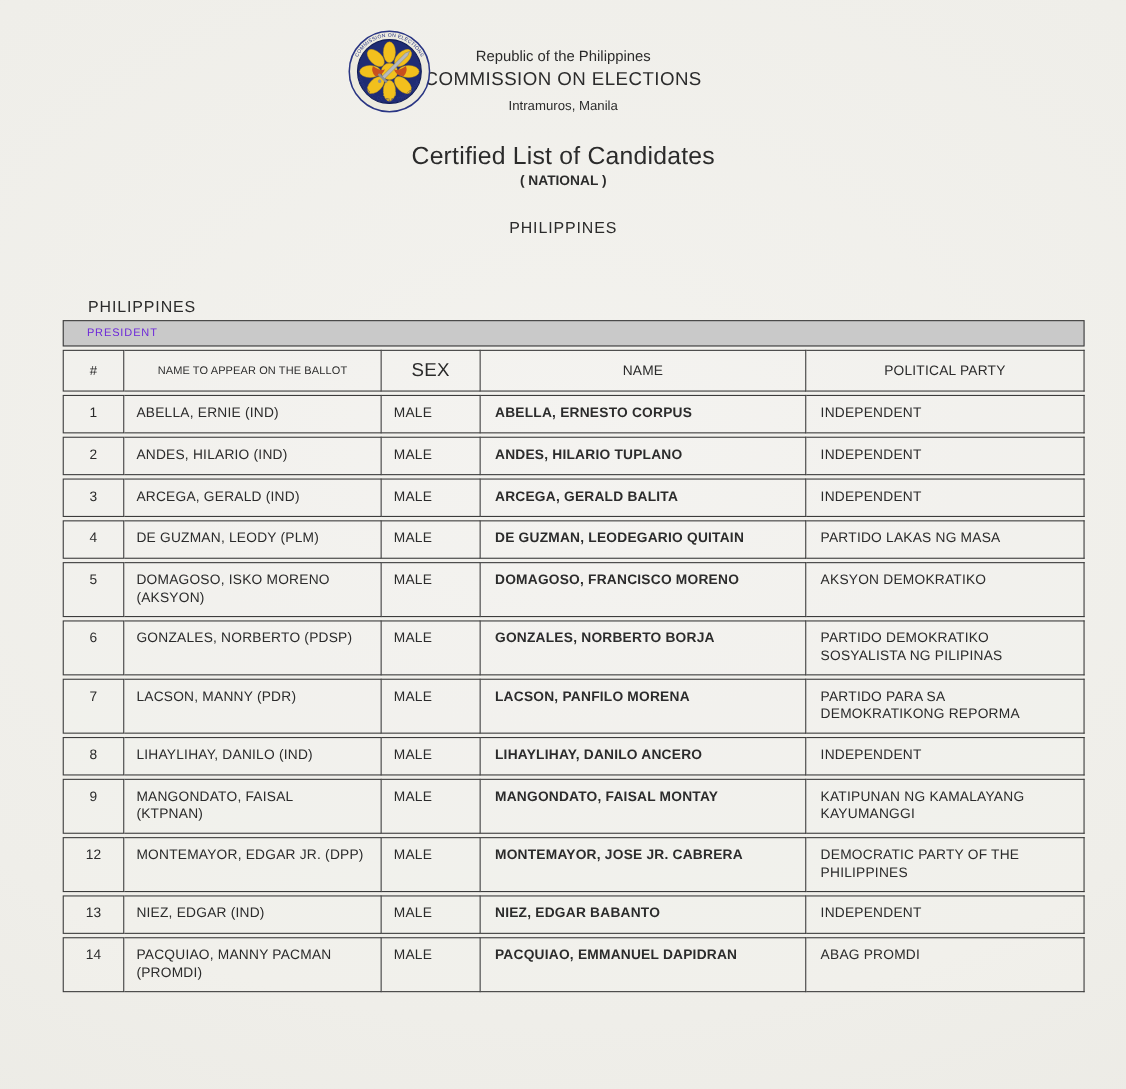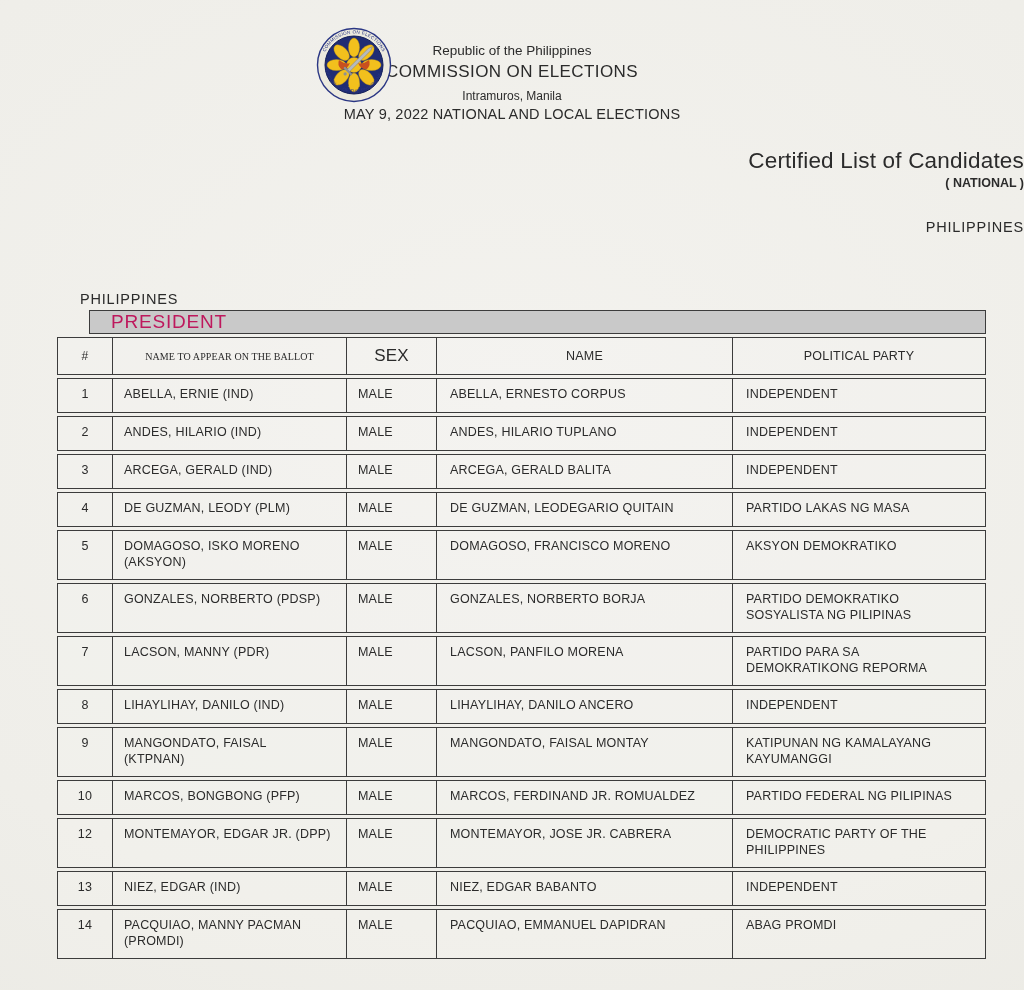--- a/index.html
+++ b/index.html
@@ -31,39 +31,38 @@
   .seal-red { fill: var(--seal-red, #c8501e); }
   .blade { fill: var(--seal-silver, #b6b9be); stroke: #75787d; stroke-width: 0.4; }
   .guard { fill: #8e9196; }
   .seal-year { fill: var(--seal-yellow, #f2c01d); font-size: 5.5px; font-family: "Liberation Sans", sans-serif; }
 
   .hdr-republic   { font-size: 13.5px; line-height: 17px; margin-bottom: 3px; }
   .hdr-commission { font-size: 17px;   line-height: 20px; margin-bottom: 7px; letter-spacing: 0.4px; }
   .hdr-address    { font-size: 12px;   line-height: 15px; margin-bottom: 2px; }
   .hdr-election   { font-size: 14.5px; line-height: 17px; letter-spacing: 0.2px; }
 
-  .doc-title { margin-top: 26px; text-align: right; }
+  .doc-title { margin-top: 26px; text-align: center; }
   .title-main  { font-size: 22.5px; line-height: 24px; margin-bottom: 3px; font-weight: 400; letter-spacing: 0.2px; }
   .title-level { font-size: 12.5px; line-height: 15px; font-weight: bold; }
   .title-scope { font-size: 12.5px; line-height: 15px; }
   .title-area  { margin-top: 28px; font-size: 14.5px; line-height: 17px; letter-spacing: 0.8px; }
 
   
   .list-section { margin: 54px 38px 0 57px; width: 929px; }
   .region-label {
     font-size: 14.5px; line-height: 18px; letter-spacing: 0.8px;
     padding-left: 23px; margin-bottom: 2px;
   }
   .president-bar {
     border: 1.5px solid var(--border, #3c3c3c);
     background: var(--president-bar, #c9c9c9);
     padding: 2px 0 3px 21px;
-    font-size: 19px; line-height: 17px; letter-spacing: 0.8px;
-    color: #be185d;
-    margin-left: 32px;
+    font-size: 10px; line-height: 17px; letter-spacing: 0.8px;
+    color: #6d28d9;
   }
   table.candidates {
     width: 100%;
     border-collapse: separate;
     border-spacing: 0 3px;
     table-layout: fixed;
   }
   th, td {
     border: 1.5px solid var(--border, #3c3c3c);
     background: rgba(255,255,255,0.12);
@@ -71,34 +70,34 @@
   th + th, td + td { border-left: none; }
   th {
     font-weight: 400;
     text-align: center;
     vertical-align: middle;
     padding: 8px 2px;
     font-size: 12.5px;
     letter-spacing: 0.2px;
   }
   th.h-num    { font-size: 12px; }
-  th.h-ballot { font-size: 10px; letter-spacing: 0.1px; font-family: Liberation Serif, serif; }
+  th.h-ballot { font-size: 10px; letter-spacing: 0.1px; }
   th.h-sex    { font-size: 17px; }
   td {
     vertical-align: top;
     padding: 7px 10px 9px 11px;
     font-size: 12.5px;
     line-height: 16px;
     letter-spacing: 0.2px;
     white-space: pre-line;
     height: 35px;
   }
   td.c-num { text-align: center; padding-left: 2px; padding-right: 2px; }
   td.c-ballot { padding-right: 12px; }
-  td.c-name { padding-left: 13px; }
+  td.c-name { padding-left: 13px; font-weight: bold; }
   td.c-party { padding-left: 13px; padding-right: 14px; }
 </style>
 </head>
 <body>
 
 <div class="page-header">
 
   <svg class="seal" viewBox="0 0 76 76" aria-hidden="true">
     <circle class="seal-ring-bg" cx="38" cy="38" r="36.5"></circle>
     <defs>
@@ -131,21 +130,20 @@
     </g>
     <text class="seal-year" x="38" y="60" text-anchor="middle">1940</text>
     <text class="seal-ring-text">
       <textPath href="#arcBottom" startOffset="50%" text-anchor="middle">REPUBLIC OF THE PHILIPPINES</textPath>
     </text>
   </svg>
 
   <div class="hdr-republic">Republic of the Philippines</div>
   <div class="hdr-commission">COMMISSION ON ELECTIONS</div>
   <div class="hdr-address">Intramuros, Manila</div>
-  <div class="hdr-election">MAY 9, 2022 NATIONAL AND LOCAL ELECTIONS</div>
 </div>
 
 <div class="doc-title">
   <div class="title-main">Certified List of Candidates</div>
   <div class="title-level">( NATIONAL )</div>
   <div class="title-area">PHILIPPINES</div>
 </div>
 
 <div class="list-section">
   <div class="region-label">PHILIPPINES</div>
@@ -231,27 +229,20 @@
         <tr>
     <td class="c-num">9</td>
     <td class="c-ballot">MANGONDATO, FAISAL
 (KTPNAN)</td>
     <td class="c-sex">MALE</td>
     <td class="c-name">MANGONDATO, FAISAL MONTAY</td>
     <td class="c-party">KATIPUNAN NG KAMALAYANG
 KAYUMANGGI</td>
   </tr>
         <tr>
-    <td class="c-num">10</td>
-    <td class="c-ballot">MARCOS, BONGBONG (PFP)</td>
-    <td class="c-sex">MALE</td>
-    <td class="c-name">MARCOS, FERDINAND JR. ROMUALDEZ</td>
-    <td class="c-party">PARTIDO FEDERAL NG PILIPINAS</td>
-  </tr>
-        <tr>
     <td class="c-num">12</td>
     <td class="c-ballot">MONTEMAYOR, EDGAR JR. (DPP)</td>
     <td class="c-sex">MALE</td>
     <td class="c-name">MONTEMAYOR, JOSE JR. CABRERA</td>
     <td class="c-party">DEMOCRATIC PARTY OF THE
 PHILIPPINES</td>
   </tr>
         <tr>
     <td class="c-num">13</td>
     <td class="c-ballot">NIEZ, EDGAR (IND)</td>

